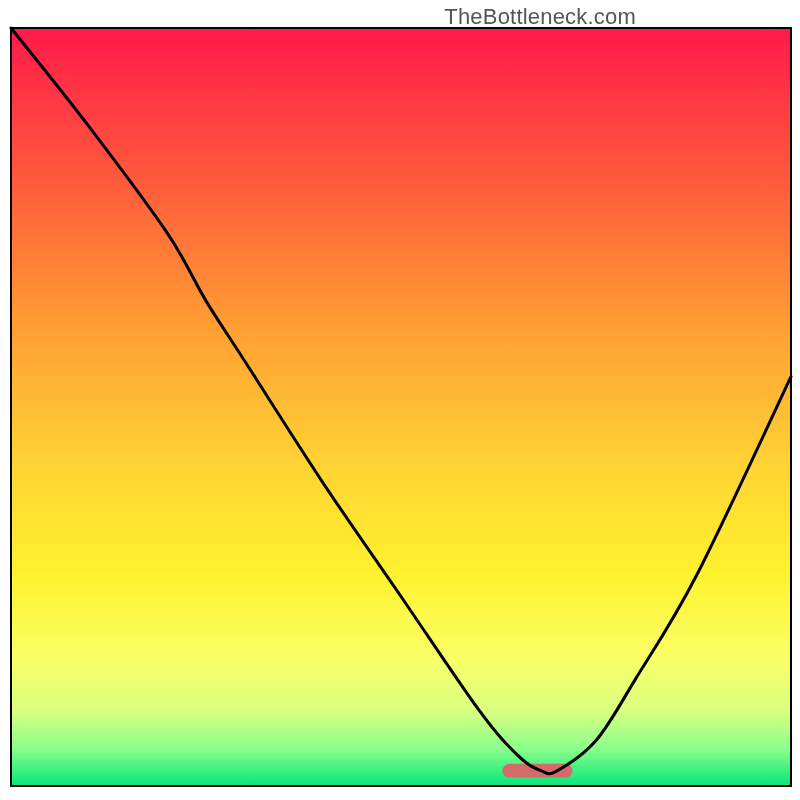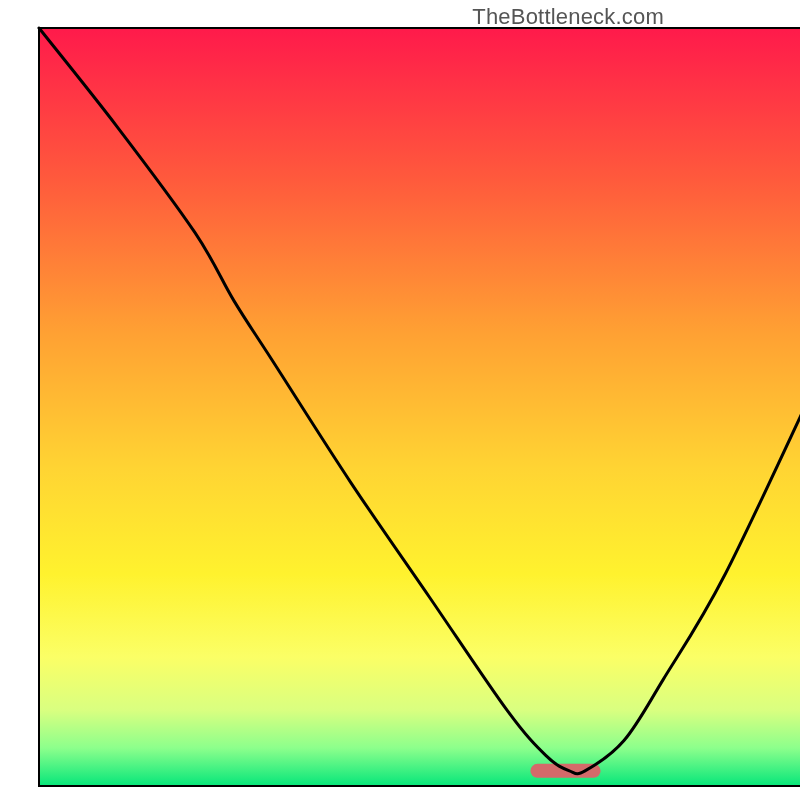--- a/index.html
+++ b/index.html
@@ -8,21 +8,20 @@
     width: 800px;
     height: 800px;
     overflow: hidden;
     font-family: Arial, Helvetica, sans-serif;
     background: #ffffff;
   }
   .chart-container {
     position: relative;
     width: 646px;
     height: 800px;
-    margin-left: 28px;
   }
   .watermark {
     position: absolute;
     top: 4px;
     right: 10px;
     color: #555;
     font-size: 22px;
     font-weight: 500;
     z-index: 5;
     letter-spacing: 0.2px;

